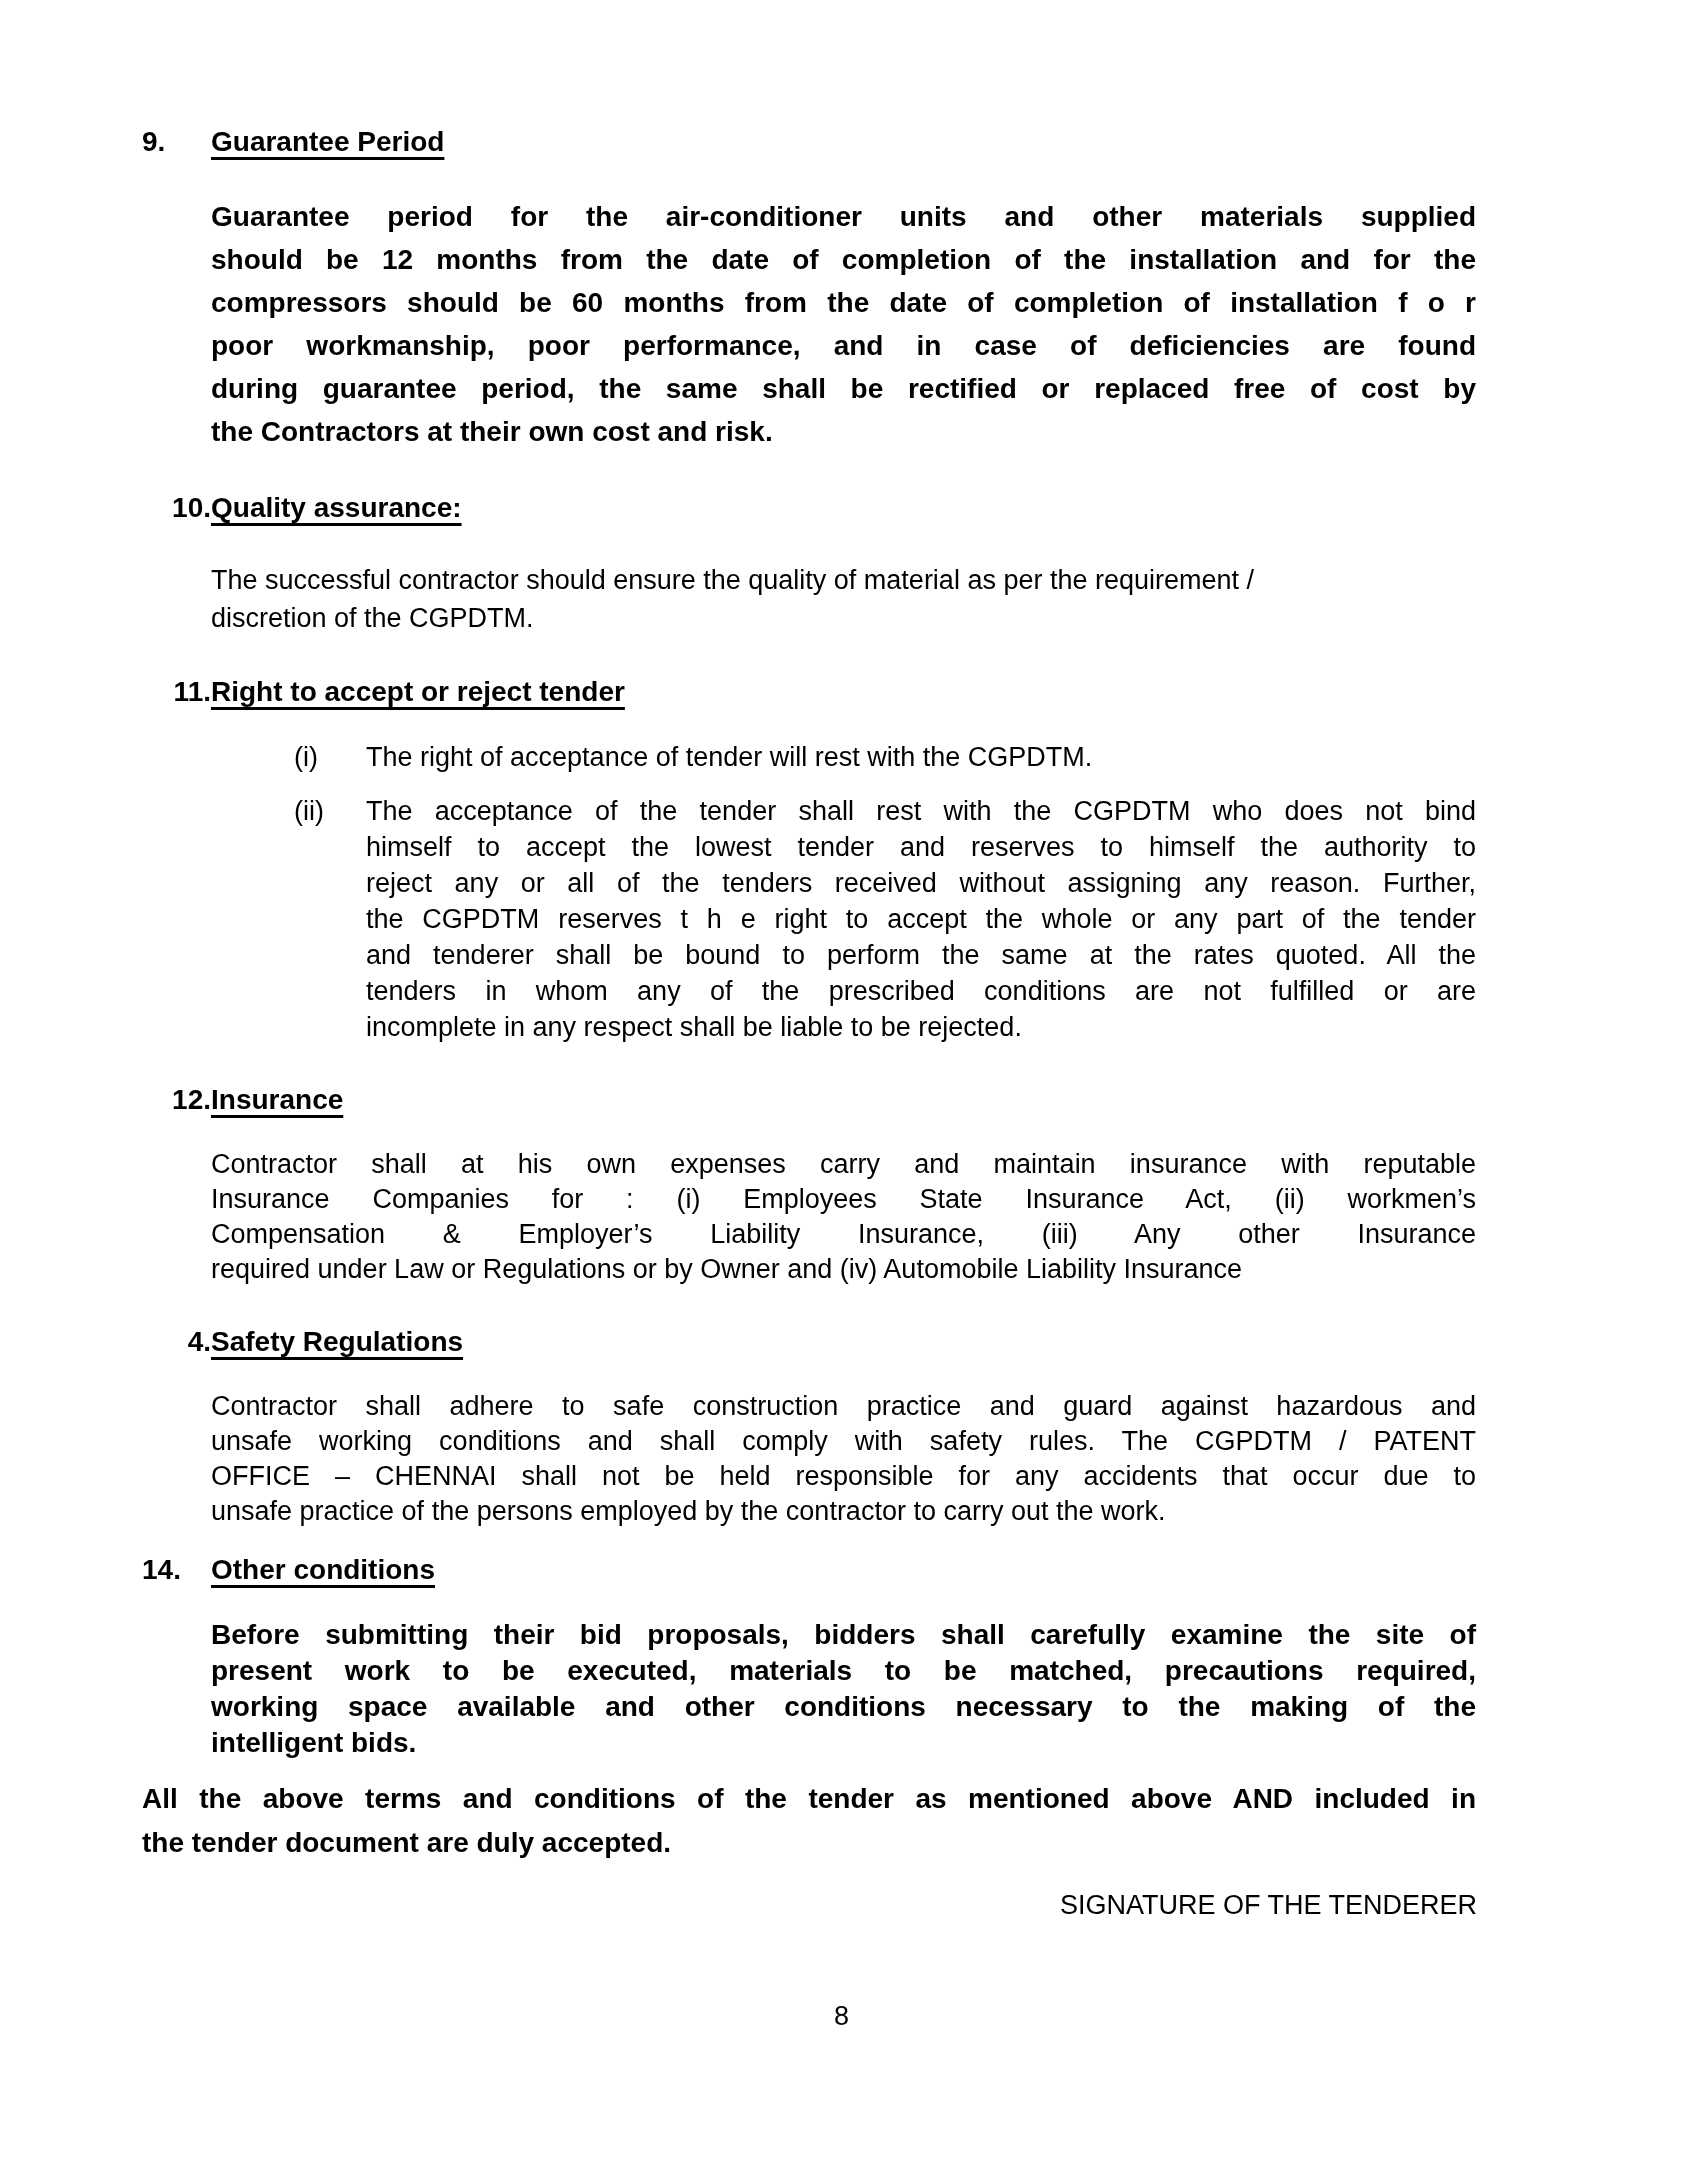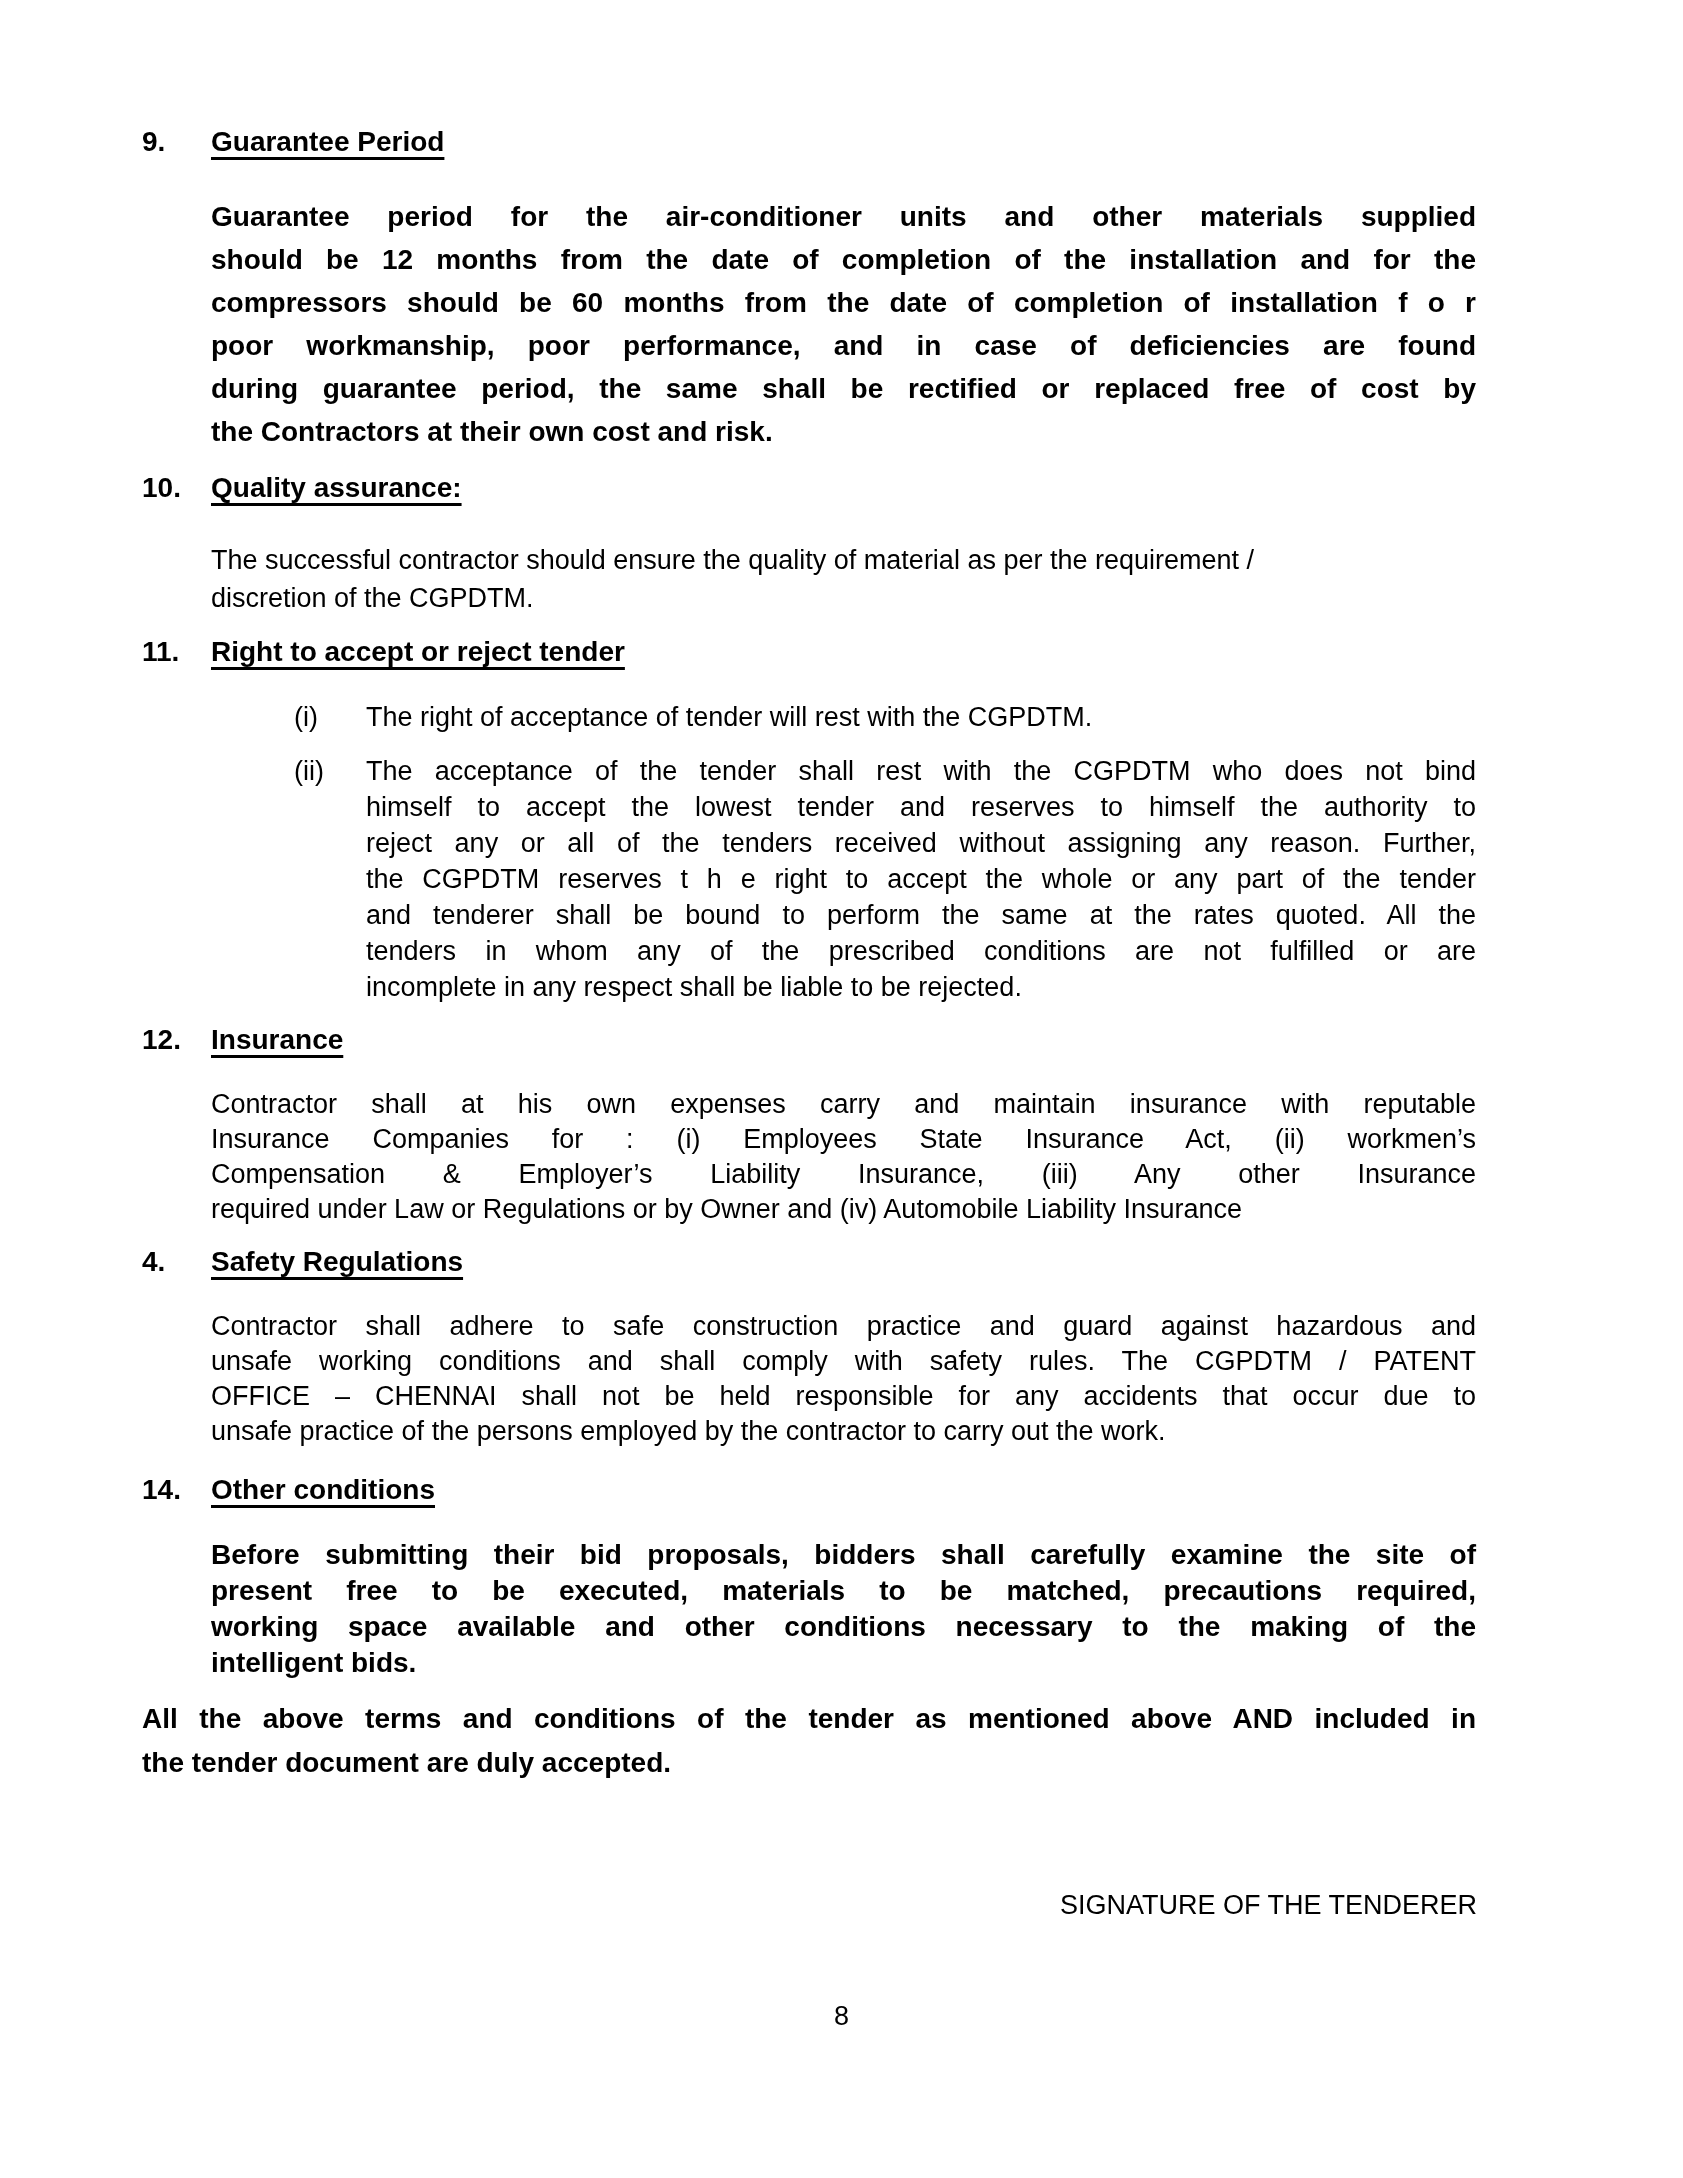--- a/index.html
+++ b/index.html
@@ -48,21 +48,21 @@
     font-size:27px;
     --lh:36px;
   }
   .item .ilabel{line-height:var(--lh);}
 
   
   .mt126{margin-top:125px;}
   .mt36{margin-top:36px;}
   .mt30{margin-top:30px;}
   .mt28{margin-top:18px;}
-  .mt26{margin-top:18px;}
+  .mt26{margin-top:38px;text-align:right;}
   .mt24{margin-top:24px;}
   .mt16{margin-top:16px;}
 
   .signature{
     position:absolute;
     top:1889px;right:206px;
     font-size:27px;line-height:32px;margin-left:44px;
   }
   .page-num{
     position:absolute;
@@ -143,21 +143,21 @@
       <div class="ln j">OFFICE – CHENNAI shall not be held responsible for any accidents that occur due to</div>
       <div class="ln">unsafe practice of the persons employed by the contractor to carry out the work.</div>
     </div>
 
     <div class="sec-head mt24">
       <span class="num">14.</span>
       <span class="head">Other conditions</span>
     </div>
     <div class="para b lh36 ml70 mt30">
       <div class="ln j">Before submitting their bid proposals, bidders shall carefully examine the site of</div>
-      <div class="ln j">present free to be executed, materials to be matched, precautions required,</div>
+      <div class="ln j">present work to be executed, materials to be matched, precautions required,</div>
       <div class="ln j">working space available and other conditions necessary to the making of the</div>
       <div class="ln">intelligent bids.</div>
     </div>
 
     <div class="para b lh44 mt16">
       <div class="ln j">All the above terms and conditions of the tender as mentioned above AND included in</div>
       <div class="ln">the tender document are duly accepted.</div>
     </div>
 
   </div>

